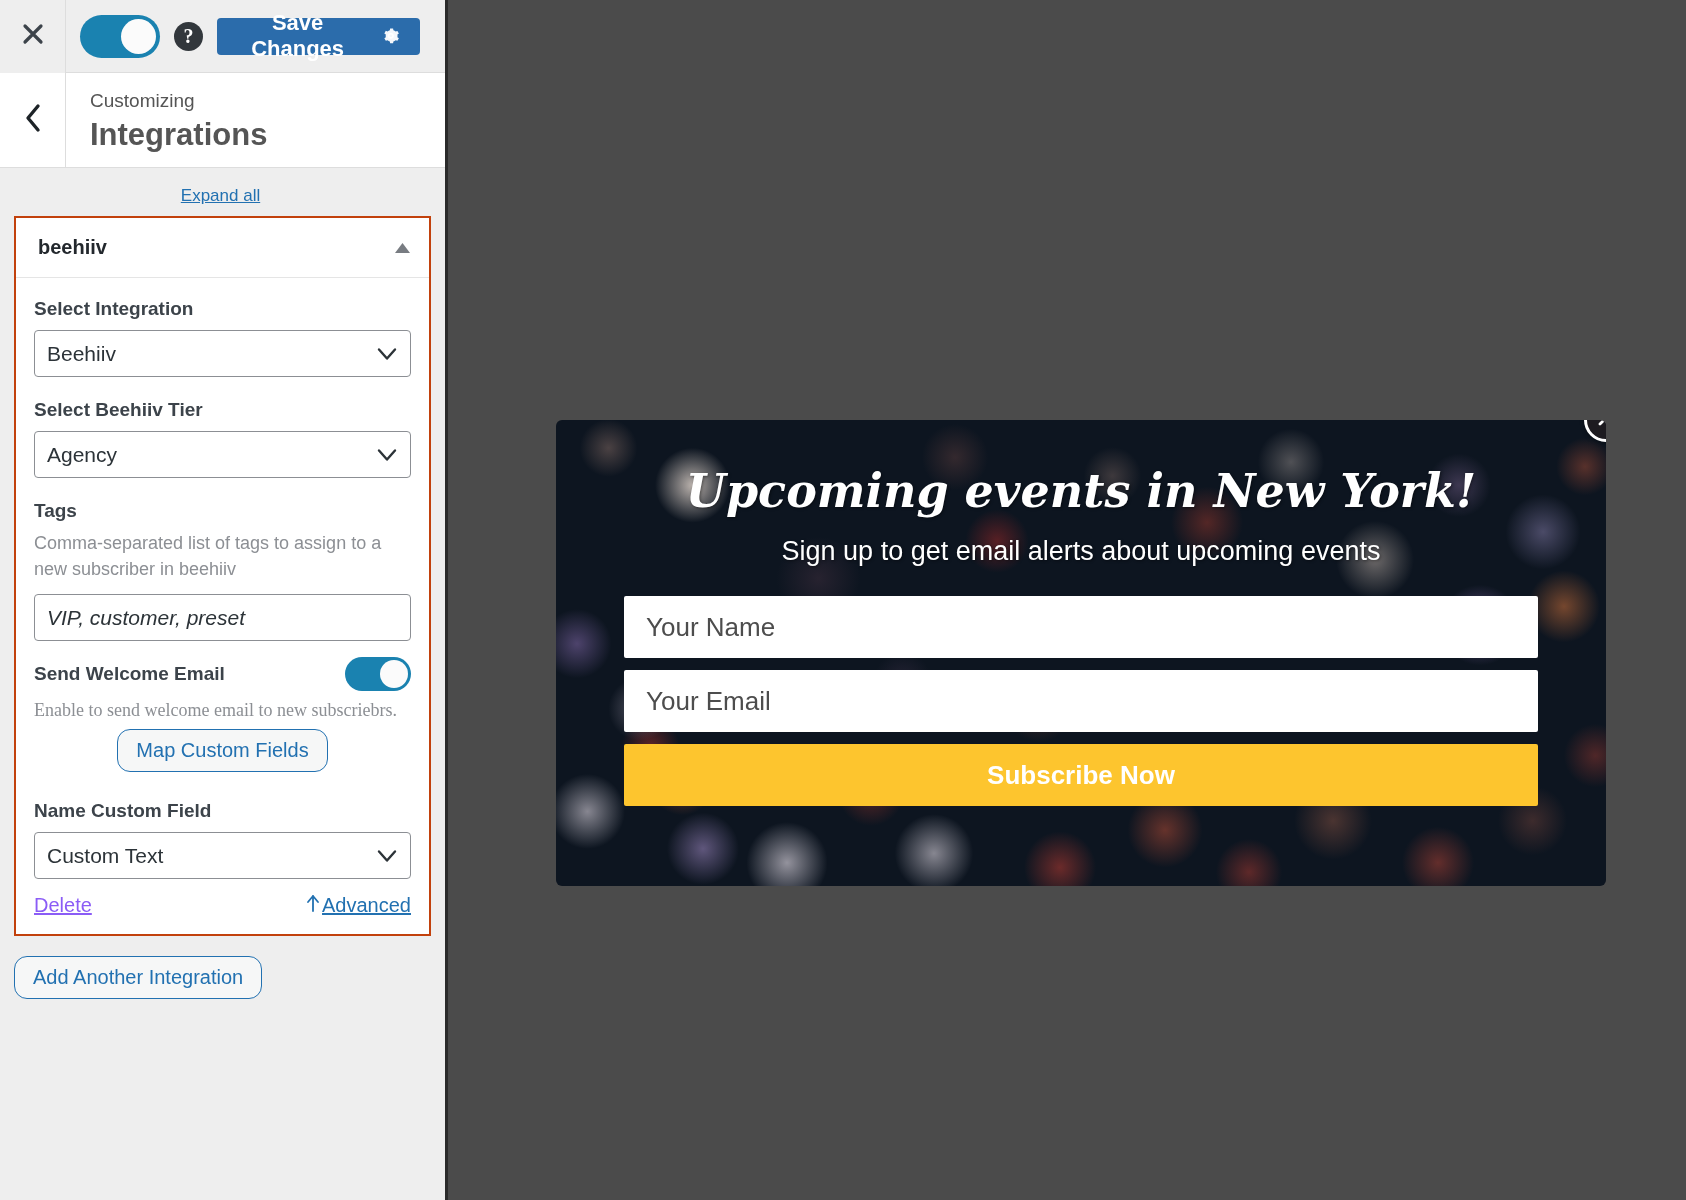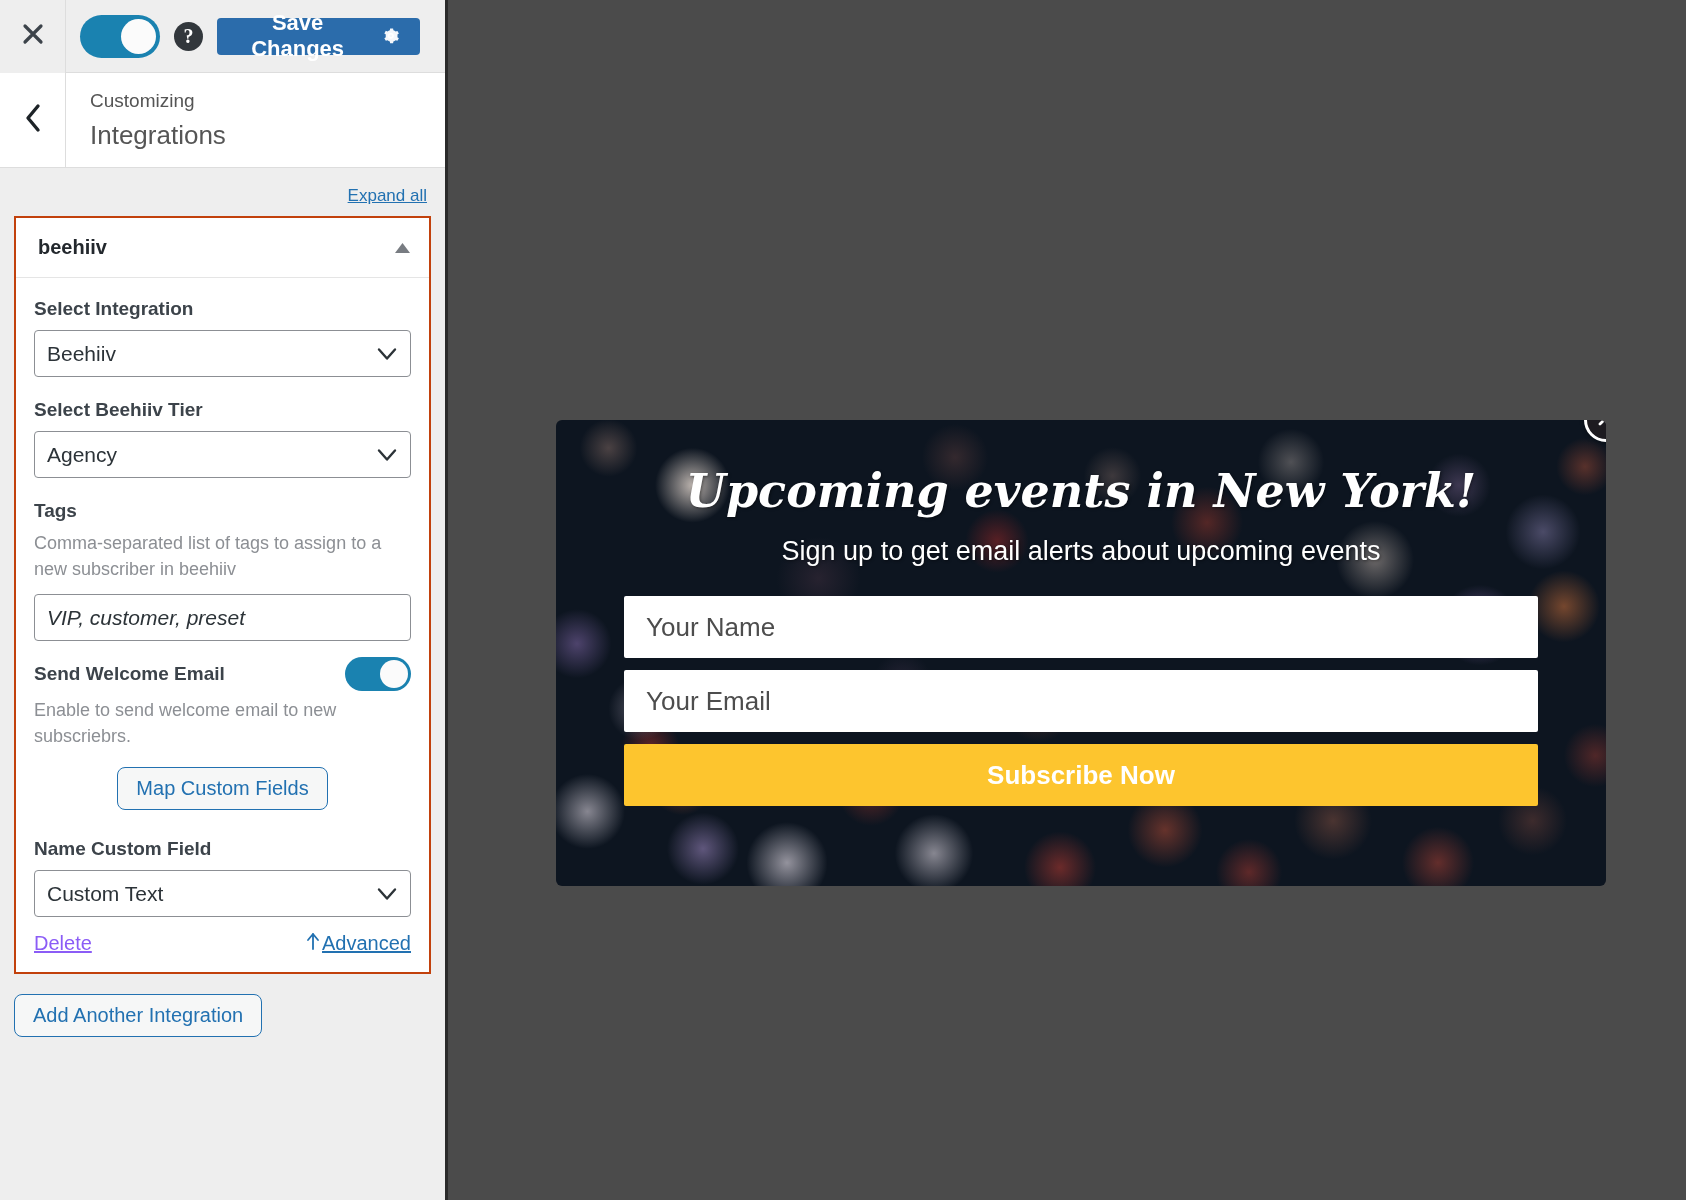--- a/index.html
+++ b/index.html
@@ -72,28 +72,28 @@
     display: flex; align-items: stretch;
     border-bottom: 1px solid #ddd; flex: none;
   }
   .back-btn {
     width: 66px; display: flex; align-items: center; justify-content: center;
     border-right: 1px solid #ddd; background: #fff; cursor: pointer;
   }
   .back-btn svg { width: 22px; height: 30px; }
   .cp-titles { padding: 14px 0 0 24px; }
   .cp-sub { font-size: 19px; color: #555; line-height: 28px; }
-  .cp-main-title { font-size: 26px; color: #555; font-weight: normal; line-height: 40px; }
+  .cp-main-title { font-size: 31px; color: #555; font-weight: bold; line-height: 40px; }
 
   
   .cp-body {
     flex: 1; background: #eeeeee; overflow: hidden;
     padding: 0 14px;
   }
-  .expand-row { text-align: right; padding: 18px 4px 10px 0; }
+  .expand-row { text-align: center; padding: 18px 4px 10px 0; }
   .expand-link {
     font-size: 17px; color: #2271b1; text-decoration: underline; cursor: pointer;
   }
 
   .acc-card {
     background: #fff; border: 2px solid #c2410c;
     margin-bottom: 14px;
   }
   .acc-head {
     height: 60px; display: flex; align-items: center;
@@ -138,25 +138,25 @@
   .switch-label { font-size: 19px; font-weight: bold; color: #3c434a; }
   .switch-sm {
     margin-left: auto; width: 66px; height: 34px; border-radius: 18px;
     background: #1a82b0; position: relative; cursor: pointer;
   }
   .switch-sm::after {
     content: ""; position: absolute; top: 3px; right: 3px;
     width: 28px; height: 28px; border-radius: 50%; background: #fbfbfb;
   }
   .helper-text {
-    font-size: 18px; color: #8c8f94; line-height: 26px; margin-bottom: 18px;
+    font-size: 18px; color: #8c8f94; line-height: 26px; margin-bottom: 6px; font-family: Liberation Serif, serif;
   }
   .center-btn-row { display: flex; justify-content: center; margin-bottom: 28px; }
   .sec-btn {
-    background: #f6f7f7; border: 1px solid #2271b1; border-radius: 8px;
+    background: #f6f7f7; border: 1px solid #2271b1; border-radius: 13px;
     color: #2271b1; font-size: 20px; padding: 9px 18px;
     font-family: "Liberation Sans", sans-serif; cursor: pointer;
   }
   .foot-row {
     display: flex; align-items: center; margin-top: 4px;
   }
   .del-link {
     color: #8b5cf6; font-size: 20px; text-decoration: underline; cursor: pointer;
   }
   .adv-link {

